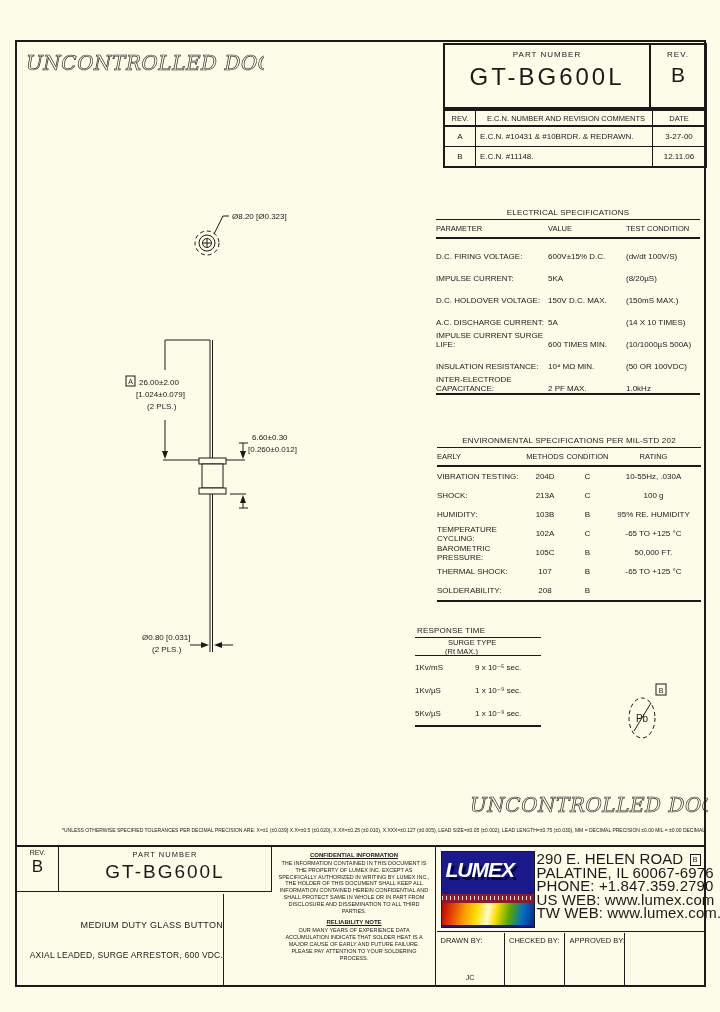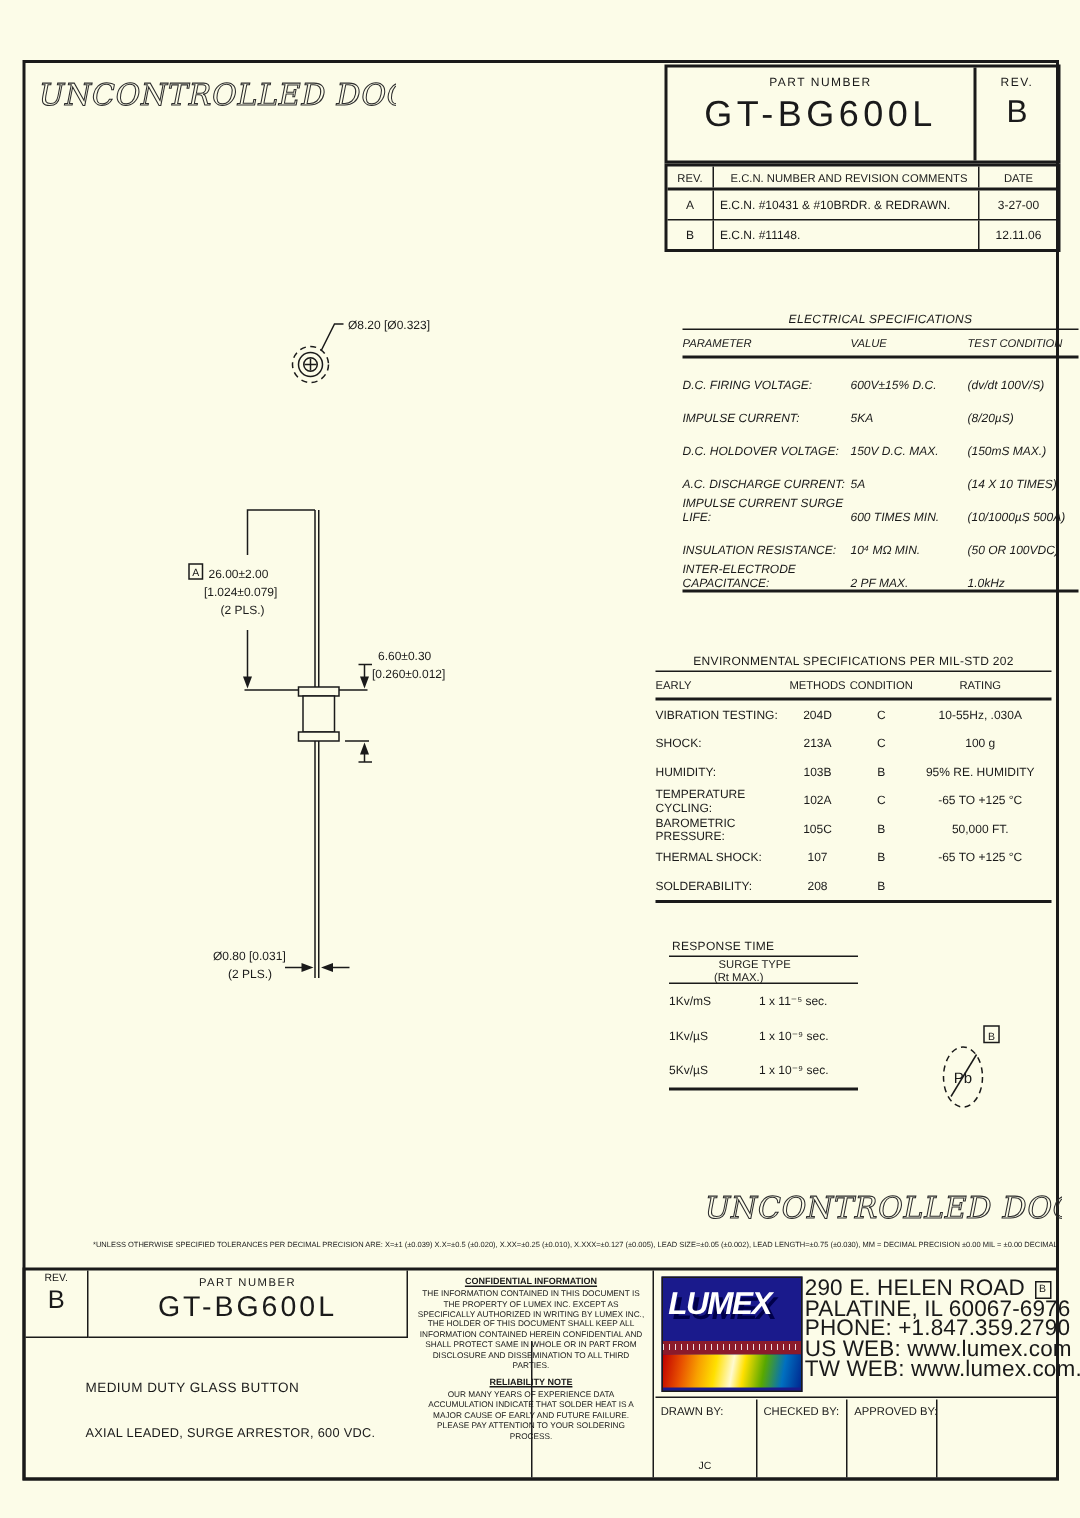--- a/index.html
+++ b/index.html
@@ -45,21 +45,21 @@
   .tol{position:absolute;left:62px;top:827px;width:644px;font-size:5px;white-space:nowrap;overflow:hidden;letter-spacing:0;}
   
   .tb{position:absolute;left:15px;top:845px;width:687px;height:138px;border:2px solid #1a1a1a;}
   .tb .cell{position:absolute;box-sizing:border-box;}
   .tb-rev{left:0;top:0;width:42px;height:45px;border-right:1.5px solid #1a1a1a;border-bottom:1.5px solid #1a1a1a;text-align:center;}
   .tb-rev-lab{font-size:7px;margin-top:2px;}
   .tb-rev-big{font-size:17px;margin-top:1px;}
   .tb-pn{left:42px;top:0;width:213px;height:45px;border-right:1.5px solid #1a1a1a;border-bottom:1.5px solid #1a1a1a;text-align:center;}
   .tb-pn-lab{font-size:7.5px;letter-spacing:1px;margin-top:3px;}
   .tb-pn-big{font-size:19px;letter-spacing:2px;margin-top:2px;}
-  .tb-desc{left:0;top:46.5px;width:298px;height:91.5px;border-right:1.5px solid #1a1a1a;text-align:left;margin-left:40px;}
+  .tb-desc{left:0;top:46.5px;width:207px;height:91.5px;border-right:1.5px solid #1a1a1a;text-align:right;}
   .tb-desc-1{font-size:9px;margin-top:26px;letter-spacing:.3px;}
   .tb-desc-2{font-size:8.5px;margin-top:20px;letter-spacing:.2px;}
   .tb-conf{left:256.5px;top:0;width:162px;height:138px;border-right:1.5px solid #1a1a1a;text-align:center;padding:3px 5px;}
   .conf-ttl{font-size:6px;font-weight:bold;text-decoration:underline;margin:2px 0 2px;}
   .conf-body{font-size:5.5px;line-height:6.8px;text-align:center;}
   .tb-right{left:419.5px;top:0;width:267.5px;height:138px;}
   .tb-logo-row{position:absolute;left:0;top:0;width:267.5px;height:84px;border-bottom:1.5px solid #1a1a1a;}
   .logo{position:absolute;left:4px;top:4px;width:92px;height:75px;background:#1a1a8c;border:1px solid #1a1a1a;overflow:hidden;}
   .logo-blue{position:relative;height:42px;}
   .logo-shadow{position:absolute;left:7px;top:9px;color:#00004a;font-style:italic;font-weight:bold;font-size:21px;letter-spacing:-1px;}
@@ -113,21 +113,21 @@
         <span class="c-rev2">3-27-00</span>
       </div>
         <div class="trow r19">
         <span class="c-rev0">B</span>
         <span class="c-rev1">E.C.N. #11148.</span>
         <span class="c-rev2">12.11.06</span>
       </div>
       </div>
   </div>
 
-  <div class="spec" style="left:455px;top:205px;width:264px;font-style:italic;">
+  <div class="spec" style="left:436px;top:205px;width:264px;">
     <div class="ttl">ELECTRICAL SPECIFICATIONS</div>
     <div class="thead">
       <span class="c-elec0">PARAMETER</span>
       <span class="c-elec1">VALUE</span>
       <span class="c-elec2">TEST CONDITION</span>
     </div>
     <div>
         <div class="trow r22">
         <span class="c-elec0">D.C. FIRING VOLTAGE:</span>
         <span class="c-elec1">600V±15% D.C.</span>
@@ -213,30 +213,30 @@
       </div>
         <div class="trow r19">
         <span class="c-env0">SOLDERABILITY:</span>
         <span class="c-env1">208</span>
         <span class="c-env2">B</span>
         <span class="c-env3"></span>
       </div>
       </div>
   </div>
 
-  <div class="spec" style="left:446px;top:623px;width:126px;">
+  <div class="spec" style="left:415px;top:623px;width:126px;">
     <div class="ttl ttl-l">RESPONSE TIME</div>
     <div class="thead thead-thin">
       <span class="c-resp0">SURGE TYPE</span>
       <span class="c-resp1">(Rt MAX.)</span>
     </div>
     <div>
         <div class="trow r23">
         <span class="c-resp0">1Kv/mS</span>
-        <span class="c-resp1">1 x 11⁻⁵ sec.</span>
+        <span class="c-resp1">9 x 10⁻⁵ sec.</span>
       </div>
         <div class="trow r23">
         <span class="c-resp0">1Kv/µS</span>
         <span class="c-resp1">1 x 10⁻⁹ sec.</span>
       </div>
         <div class="trow r23">
         <span class="c-resp0">5Kv/µS</span>
         <span class="c-resp1">1 x 10⁻⁹ sec.</span>
       </div>
       </div>

